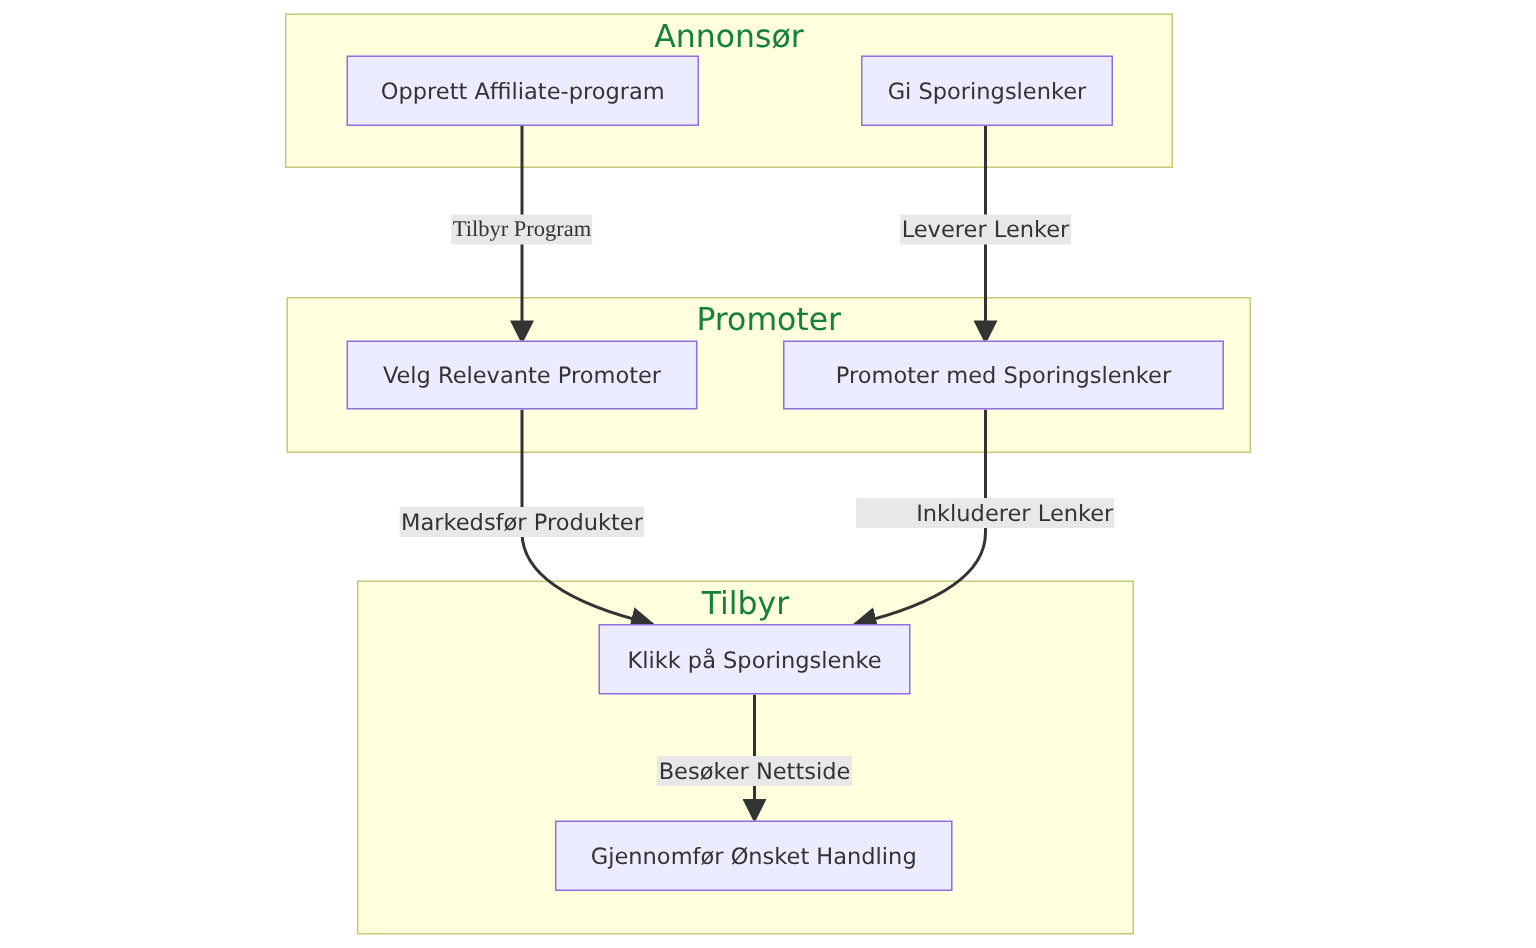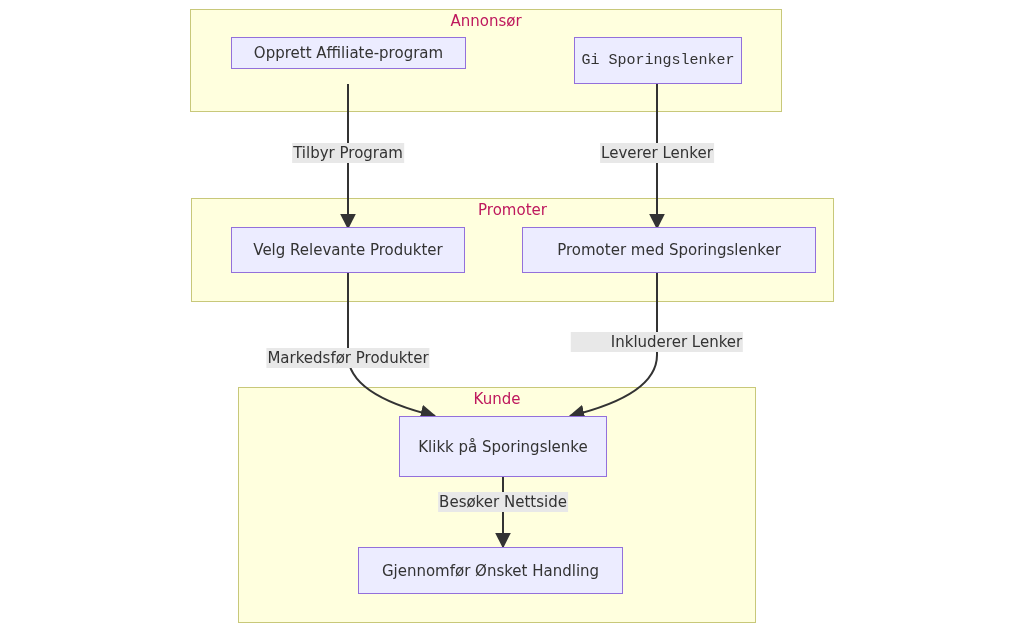--- a/index.html
+++ b/index.html
@@ -1,55 +1,55 @@
 <!DOCTYPE html>
 <html><head>
 <meta charset="utf-8">
 <style>
   html, body { margin: 0; padding: 0; background: #ffffff; }
   body { width: 1024px; height: 632px; position: relative; overflow: hidden;
          font-family: "DejaVu Sans", sans-serif; color: #333333; }
   svg { position: absolute; left: 0; top: 0; }
   .cluster { position: absolute; background: #ffffde; border: 1px solid #c8c87a; box-sizing: border-box; }
-  .cluster-label { position: absolute; left: 0; right: 0; top: 2px; text-align: center; font-size: 15px; color: #be185d; }
+  .cluster-label { position: absolute; left: 0; right: 0; top: 2px; text-align: center; font-size: 21px; color: #15803d; }
   .node { position: absolute; background: #ececff; border: 1px solid #9370db; box-sizing: border-box;
           display: flex; align-items: center; justify-content: center; font-size: 15px; color: #333; white-space: nowrap; }
   .edge-label { position: absolute; background: #e8e8e8; font-size: 15px; color: #333; padding: 0 1px; line-height: 20px;
                 transform: translate(-50%, -50%); white-space: nowrap; }
 </style>
 </head>
 <body>
 
 <div class="cluster" style="left:190px;top:9px;width:592px;height:103px;">
   <div class="cluster-label">Annonsør</div>
 </div>
 <div class="cluster" style="left:191px;top:198px;width:643px;height:104px;">
   <div class="cluster-label">Promoter</div>
 </div>
 <div class="cluster" style="left:238px;top:387px;width:518px;height:236px;">
-  <div class="cluster-label">Kunde</div>
+  <div class="cluster-label">Tilbyr</div>
 </div>
 
 <svg width="1024" height="632">
   <defs>
     <marker id="arrow" viewBox="0 0 10 10" refX="9" refY="5" markerWidth="8" markerHeight="8" orient="auto-start-reverse">
       <path d="M0,0 L10,5 L0,10 z" fill="#333333"></path>
     </marker>
   </defs>
   <path d="M348,84 L348,228" stroke="#333" stroke-width="2" fill="none" marker-end="url(#arrow)"></path>
   <path d="M657,84 L657,228" stroke="#333" stroke-width="2" fill="none" marker-end="url(#arrow)"></path>
   <path d="M348,273 L348,355 Q348,395 435,416" stroke="#333" stroke-width="2" fill="none" marker-end="url(#arrow)"></path>
   <path d="M657,273 L657,355 Q657,395 570,416" stroke="#333" stroke-width="2" fill="none" marker-end="url(#arrow)"></path>
   <path d="M503,463 L503,547" stroke="#333" stroke-width="2" fill="none" marker-end="url(#arrow)"></path>
 </svg>
 
-<div class="edge-label" style="left:348px;top:153px;">Tilbyr Program</div>
+<div class="edge-label" style="left:348px;top:153px;font-family:Liberation Serif, serif;">Tilbyr Program</div>
 <div class="edge-label" style="left:657px;top:153px;">Leverer Lenker</div>
-<div class="edge-label" style="left:348px;top:358px;">Markedsfør Produkter</div>
+<div class="edge-label" style="left:348px;top:348px;">Markedsfør Produkter</div>
 <div class="edge-label" style="left:657px;top:342px;padding-left:40px;">Inkluderer Lenker</div>
-<div class="edge-label" style="left:503px;top:502px;">Besøker Nettside</div>
+<div class="edge-label" style="left:503px;top:514px;">Besøker Nettside</div>
 
-<div class="node" style="left:231px;top:37px;width:235px;height:32px;">Opprett Affiliate-program</div>
-<div class="node" style="left:574px;top:37px;width:168px;height:47px;font-family:Liberation Mono, monospace;">Gi Sporingslenker</div>
-<div class="node" style="left:231px;top:227px;width:234px;height:46px;">Velg Relevante Produkter</div>
+<div class="node" style="left:231px;top:37px;width:235px;height:47px;">Opprett Affiliate-program</div>
+<div class="node" style="left:574px;top:37px;width:168px;height:47px;">Gi Sporingslenker</div>
+<div class="node" style="left:231px;top:227px;width:234px;height:46px;">Velg Relevante Promoter</div>
 <div class="node" style="left:522px;top:227px;width:294px;height:46px;">Promoter med Sporingslenker</div>
-<div class="node" style="left:399px;top:416px;width:208px;height:61px;">Klikk på Sporingslenke</div>
-<div class="node" style="left:358px;top:547px;width:265px;height:47px;">Gjennomfør Ønsket Handling</div>
+<div class="node" style="left:399px;top:416px;width:208px;height:47px;">Klikk på Sporingslenke</div>
+<div class="node" style="left:370px;top:547px;width:265px;height:47px;">Gjennomfør Ønsket Handling</div>
 
 </body></html>

